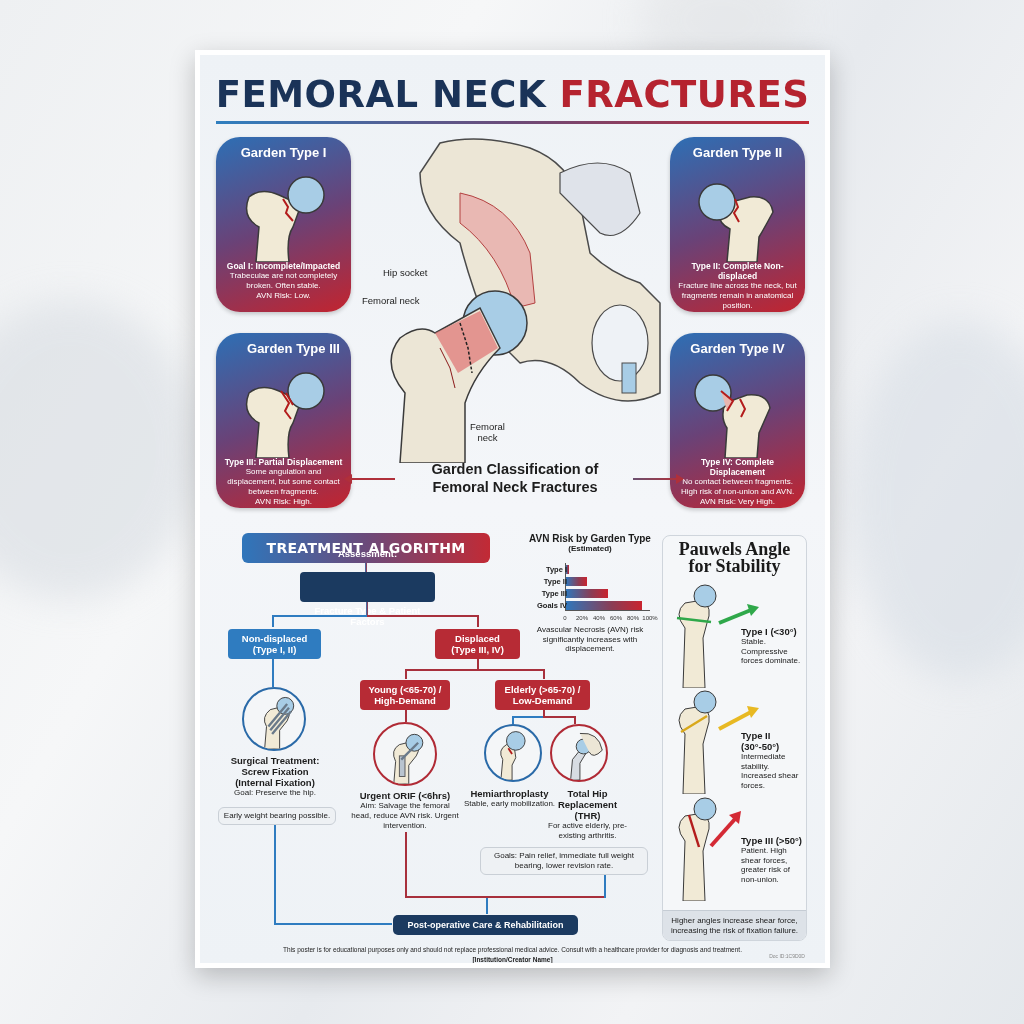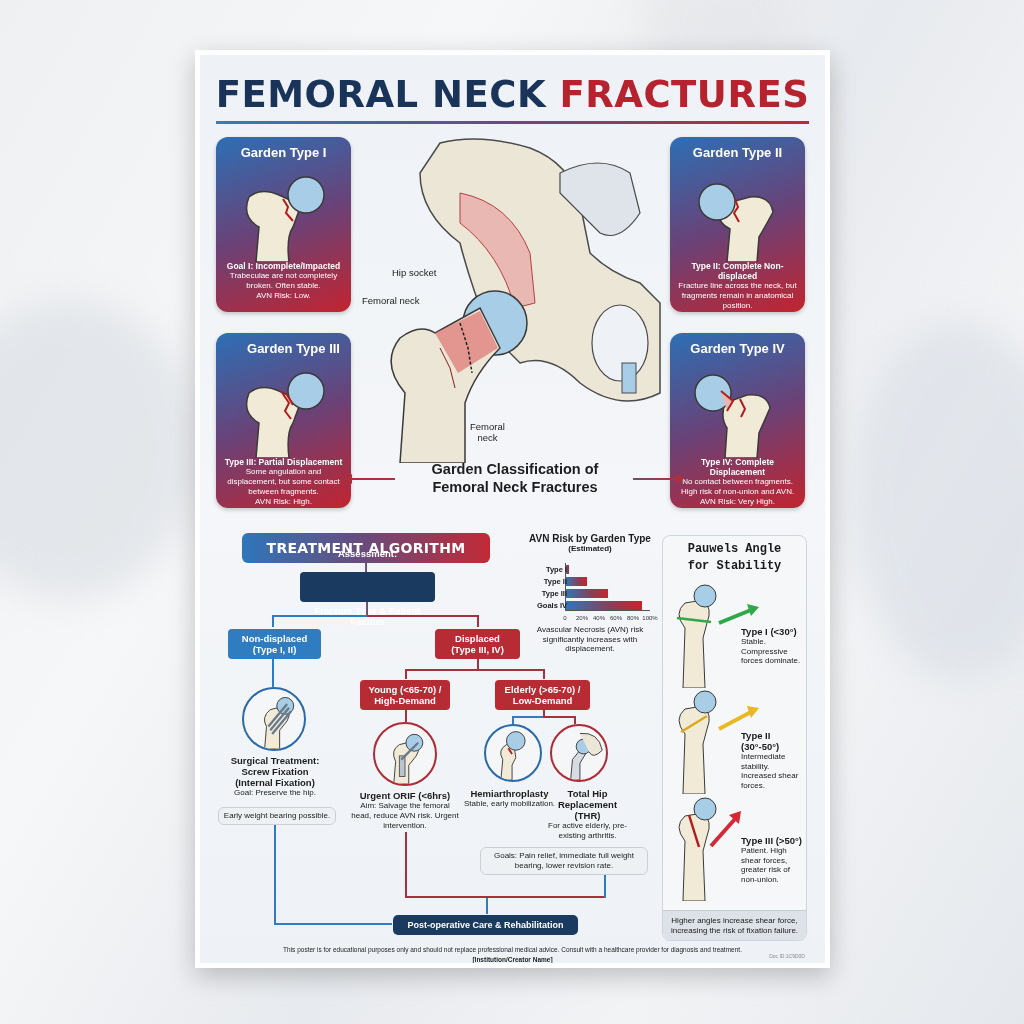--- a/index.html
+++ b/index.html
@@ -23,21 +23,21 @@
     position: absolute; left: 0; right: 0; top: 18px; text-align: center;
     font-family: "DejaVu Sans", sans-serif; font-weight: bold; font-size: 37px; letter-spacing: .5px;
   }
   .title .t1 { color: #1a3358; }
   .title .t2 { color: #b5232f; }
   .title-rule {
     position: absolute; left: 16px; right: 16px; top: 66px; height: 3px;
     background: linear-gradient(90deg, #2f7fbf, #6b4a78, #c02a35);
   }
   .gcard {
-    position: absolute; width: 135px; height: 175px; border-radius: 12px;
+    position: absolute; width: 135px; height: 175px; border-radius: 24px;
     background: linear-gradient(160deg, #2d6fb5 0%, #6a4277 50%, #c2242f 100%);
     color: #fff; overflow: hidden; box-shadow: 0 2px 4px rgba(0,0,0,.2);
   }
   .gcard .gtitle { text-align: center; font-weight: bold; font-size: 13px; margin-top: 8px; }
   .gcard .gimg { position: absolute; left: 15px; top: 30px; width: 105px; height: 95px; }
   .gcard .gtext { position: absolute; left: 4px; right: 4px; top: 124px; text-align: center; font-size: 8px; line-height: 10px; }
   .gcard .gtext b { display: block; font-size: 8.5px; }
   .center-img { position: absolute; left: 160px; top: 78px; width: 310px; height: 330px; }
   .anno { position: absolute; font-size: 9.5px; color: #222; }
   .garden-label {
@@ -87,21 +87,21 @@
   .bar-row { position: absolute; left: 0; height: 9px; }
   .bar { height: 100%; background: linear-gradient(90deg, #2f76bb, #8a3d55 60%, #c9242f); }
   .bar-lbl { position: absolute; right: 88px; font-size: 7.5px; font-weight: bold; color: #1a1a1a; white-space: nowrap; line-height: 9px; }
   .tick-lbl { position: absolute; top: 82px; font-size: 6px; color: #333; transform: translateX(-50%); }
   .chart-cap { position: absolute; top: 92px; left: 0; right: 0; text-align: center; font-size: 8px; line-height: 9.5px; color: #1a1a1a; }
 
   .pauwels {
     position: absolute; left: 462px; top: 480px; width: 145px; height: 406px;
     background: #f5f7f9; border: 1px solid #cfd5dc; border-radius: 8px; overflow: hidden;
   }
-  .pauwels-title { text-align: center; font-family: Liberation Mono, monospace; font-weight: bold; font-size: 12px; line-height: 17px; color: #1a1a1a; margin-top: 5px; }
+  .pauwels-title { text-align: center; font-family: Liberation Serif, serif; font-weight: bold; font-size: 18px; line-height: 17px; color: #1a1a1a; margin-top: 5px; }
   .pw-item { position: absolute; left: 0; width: 100%; height: 110px; }
   .pw-text { position: absolute; left: 78px; font-size: 8px; line-height: 9.5px; color: #1a1a1a; }
   .pw-text b { display: block; font-size: 9.5px; line-height: 11px; }
   .pauwels-foot {
     position: absolute; left: 0; right: 0; bottom: 0; height: 30px; background: #dde2e8;
     border-top: 1px solid #c5ccd4; text-align: center; font-size: 8px; line-height: 10px; color: #1a1a1a; padding-top: 5px;
   }
   .final-node {
     position: absolute; left: 193px; top: 860px; width: 185px; height: 20px; border-radius: 5px;
     background: #1b3a60; color: #fff; font-weight: bold; font-size: 9px; text-align: center; line-height: 20px;
@@ -188,21 +188,21 @@
       <path d="M100 60 Q150 70 170 120 L175 170 L155 175 Q140 120 100 90 Z" fill="#e9b8b3" stroke="#b34040" stroke-width="1"></path>
       <path d="M200 40 Q240 20 270 40 L280 80 Q260 110 240 100 Q220 80 200 60 Z" fill="#dfe3ea" stroke="#4a4a4a" stroke-width="1.2"></path>
       <ellipse cx="260" cy="210" rx="28" ry="38" fill="#eef2f6" stroke="#4a4a4a" stroke-width="1.2"></ellipse>
       <rect x="262" y="230" width="14" height="30" fill="#a8cde6" stroke="#4a4a4a"></rect>
       <circle cx="135" cy="190" r="32" fill="#a8cde6" stroke="#3a3a3a" stroke-width="1.5"></circle>
       <path d="M40 330 L45 260 Q20 230 40 205 Q60 190 75 200 L120 175 L140 215 Q115 240 105 270 L105 330 Z" fill="#ece6d6" stroke="#3a3a3a" stroke-width="1.5"></path>
       <path d="M75 200 L120 178 L138 215 L98 240 Z" fill="#e07a78" opacity=".75"></path>
       <path d="M100 190 L108 215 L112 240" stroke="#222" stroke-width="1.5" stroke-dasharray="3,2" fill="none"></path>
       <path d="M80 215 L90 235 L95 255" stroke="#8b1a1a" stroke-width="1" fill="none"></path>
     </svg>
-    <div class="anno" style="left:192px;top:212px;">Hip socket</div>
+    <div class="anno" style="left:183px;top:212px;">Hip socket</div>
     <div class="anno" style="left:162px;top:240px;">Femoral neck</div>
     <div class="anno" style="left:270px;top:366px;text-align:center;">
       <span>Femoral</span><br>
       <span>neck</span>
     </div>
 
     <div class="h-arrow left">
         <div class="arrowhead"></div>
       </div>
     <div class="garden-label">

